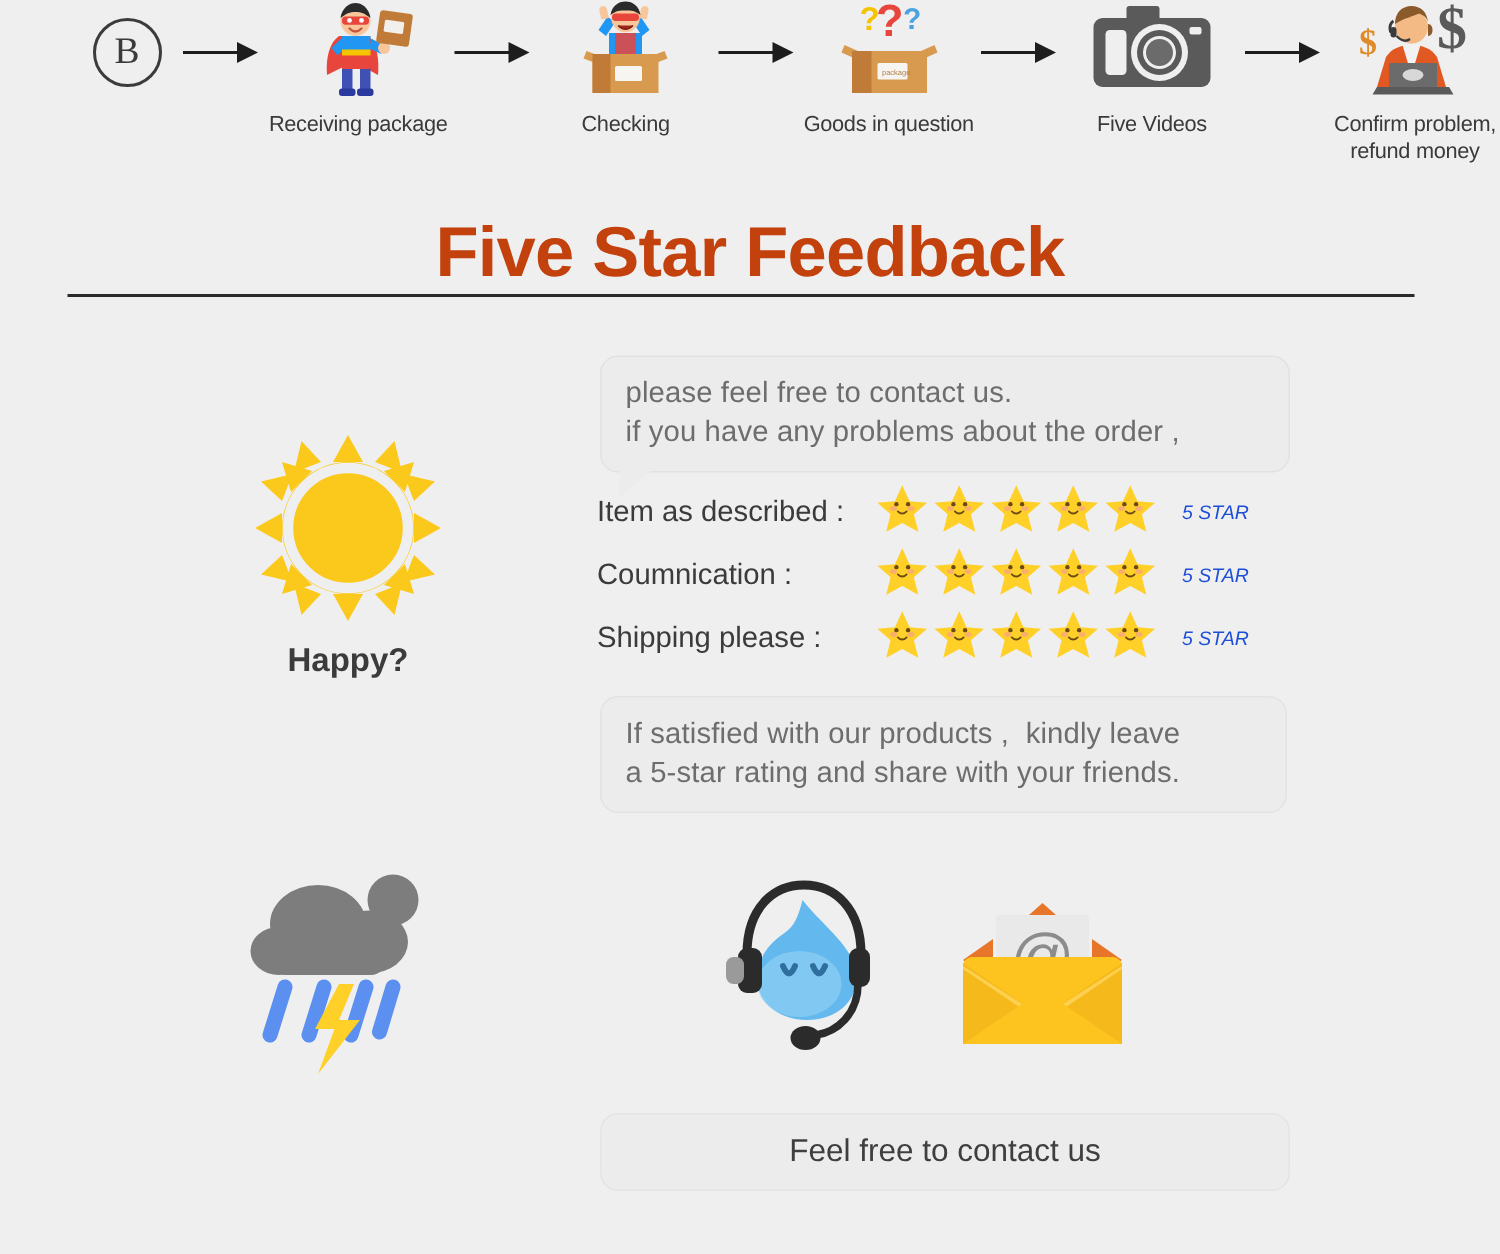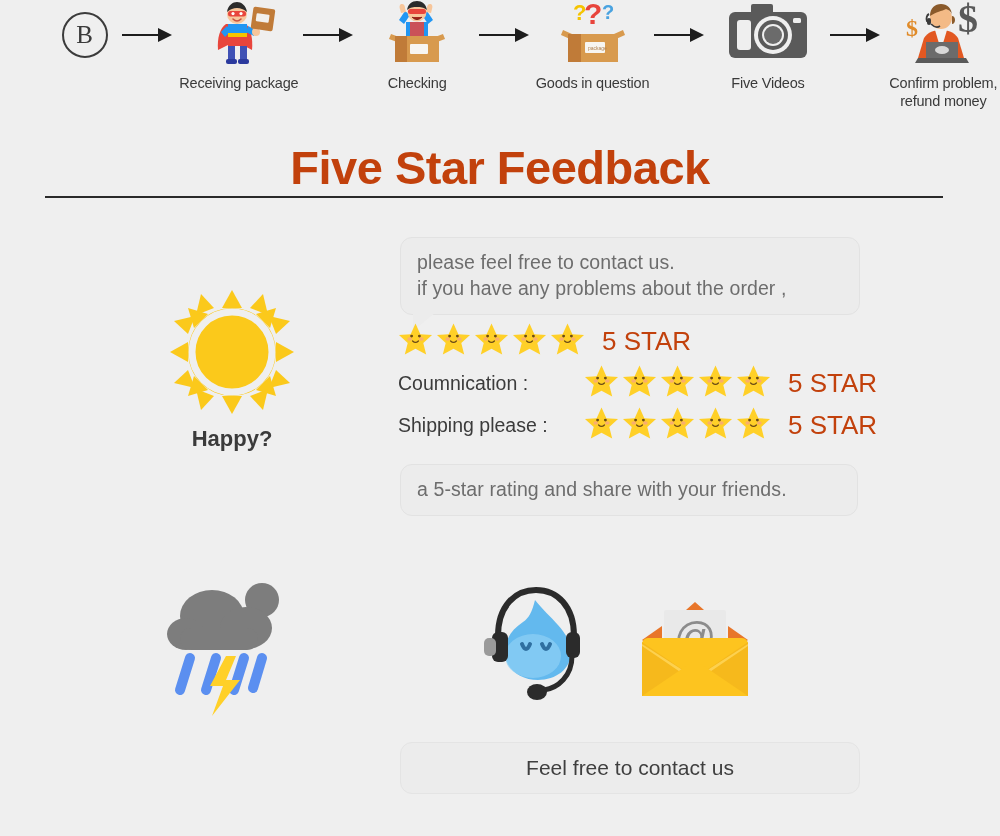--- a/index.html
+++ b/index.html
@@ -169,23 +169,24 @@
     width: 186px;
     font-size: 19.5px;
     color: #3b3b3b;
   }
   .rating-stars {
     display: flex;
     width: 190px;
   }
   .rating-stars .star-icon { margin-right: 3px; }
   .rating-value {
-    font-size: 26px;
-    color: #c2410c;
+    font-size: 13px;
+    color: #1d4ed8;
     margin-left: 14px;
+    font-style: italic;
   }
 
   
   .support-row {
     position: absolute;
     left: 480px; top: 578px;
     display: flex;
     align-items: flex-end;
     gap: 46px;
   }
@@ -397,20 +398,21 @@
 </div>
 
 <div class="bubble bubble-1">
   <div>please feel free to contact us.</div>
   <div>if you have any problems about the order ,</div>
 </div>
 
 <div class="ratings">
 
   <div class="rating-row">
+    <div class="rating-label">Item as described :</div>
     <div class="rating-stars">
       <span class="star-icon"><svg width="35" height="34" viewBox="0 0 36 34">
             <polygon points="18,1 23,12 35,13 26,21 29,33 18,27 7,33 10,21 1,13 13,12" fill="#ffd028"></polygon>
             <ellipse cx="12" cy="17" rx="2.4" ry="1.7" fill="#f8a87a" opacity=".85"></ellipse>
             <ellipse cx="24" cy="17" rx="2.4" ry="1.7" fill="#f8a87a" opacity=".85"></ellipse>
             <circle cx="14" cy="14" r="1.5" fill="#6b4a16"></circle>
             <circle cx="22" cy="14" r="1.5" fill="#6b4a16"></circle>
             <path d="M15 19q3 3 6 0" stroke="#6b4a16" stroke-width="1.3" fill="none" stroke-linecap="round"></path>
           </svg></span>
       <span class="star-icon"><svg width="35" height="34" viewBox="0 0 36 34">
@@ -538,20 +540,21 @@
             <circle cx="14" cy="14" r="1.5" fill="#6b4a16"></circle>
             <circle cx="22" cy="14" r="1.5" fill="#6b4a16"></circle>
             <path d="M15 19q3 3 6 0" stroke="#6b4a16" stroke-width="1.3" fill="none" stroke-linecap="round"></path>
           </svg></span>
     </div>
     <div class="rating-value">5 STAR</div>
   </div>
 </div>
 
 <div class="bubble bubble-2">
+  <div>If satisfied with our products ,&nbsp; kindly leave</div>
   <div>a 5-star rating and share with your friends.</div>
 </div>
 
 <div class="unhappy-icon-wrap">
   <div>
     <svg width="140" height="148" viewBox="0 0 140 148">
       <circle cx="104" cy="28" r="17" fill="#7d7d7d"></circle>
       <path d="M96 40q14 4 16 14l-22 2z" fill="#7d7d7d"></path>
       <ellipse cx="54" cy="44" rx="32" ry="26" fill="#7d7d7d"></ellipse>
       <ellipse cx="88" cy="56" rx="26" ry="21" fill="#7d7d7d"></ellipse>

